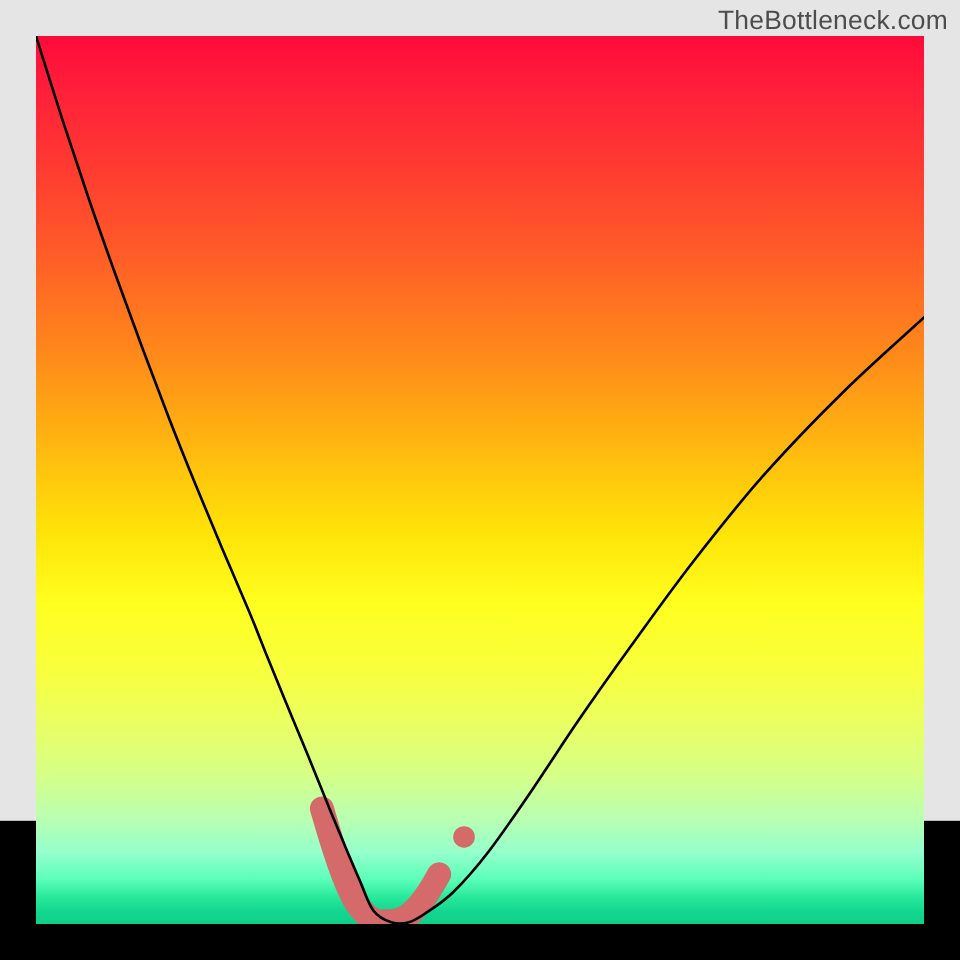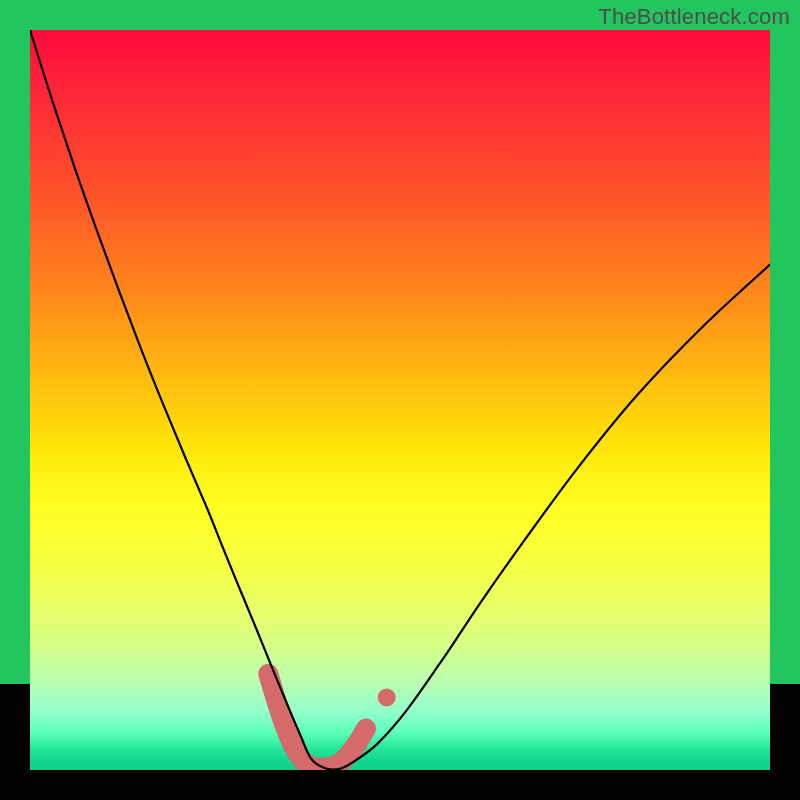--- a/index.html
+++ b/index.html
@@ -8,21 +8,21 @@
     width: 800px;
     height: 800px;
     overflow: hidden;
     background: #000;
     font-family: Arial, Helvetica, sans-serif;
   }
   .frame {
     position: absolute;
     left: 0; top: 0;
     width: 800px; height: 684px;
-    background: #22c55e;
+    background: #e5e5e5;
   }
   .plot {
     position: absolute;
     left: 30px;
     top: 30px;
     width: 740px;
     height: 740px;
     overflow: hidden;
   }
   .gradient {

